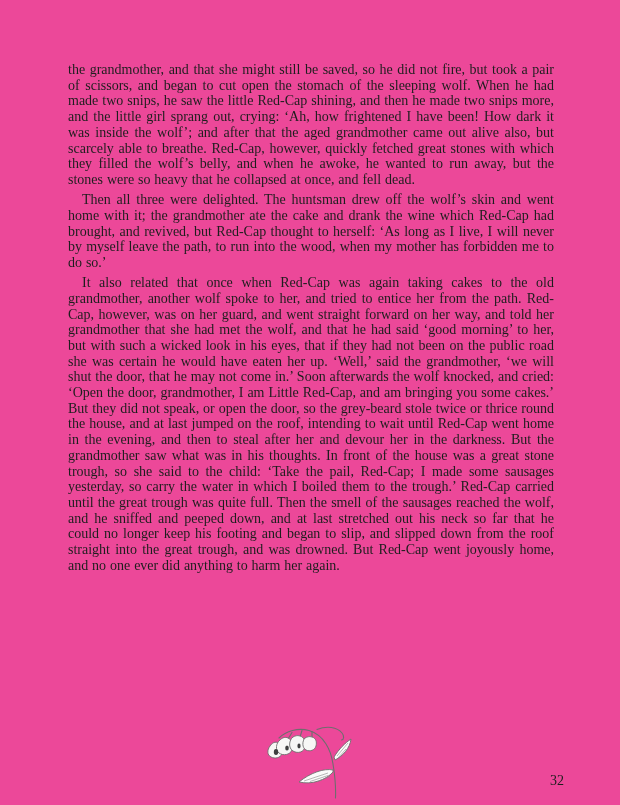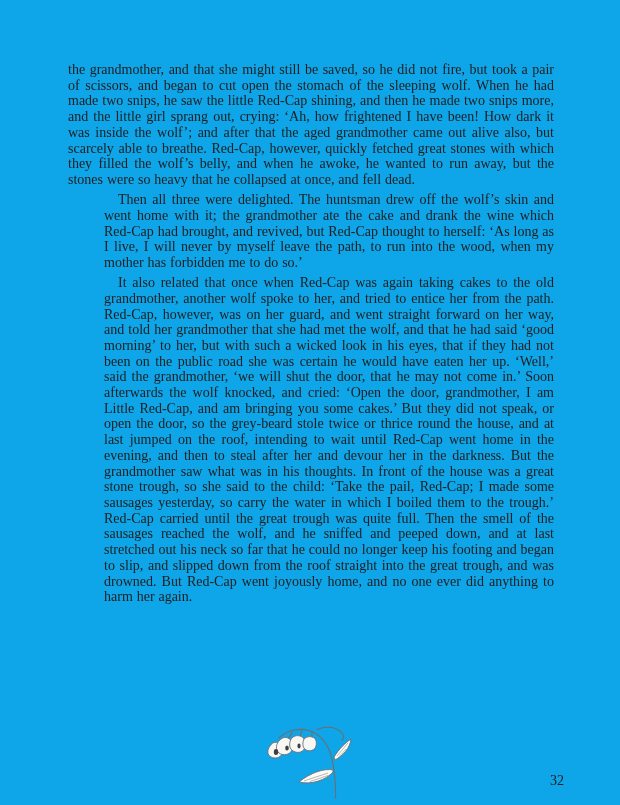--- a/index.html
+++ b/index.html
@@ -4,42 +4,41 @@
 <style>
   html, body {
     margin: 0;
     padding: 0;
     background: #ffffff;
   }
   .page {
     position: relative;
     width: 620px;
     height: 805px;
-    background: #0ea5e9;
+    background: #ec4899;
     font-family: "Liberation Serif", "DejaVu Serif", serif;
     color: #1e1e1e;
     overflow: hidden;
   }
   .text-block {
     position: absolute;
     left: 68px;
     top: 62px;
     width: 486px;
   }
   .text-block p {
     margin: 0;
     font-size: 14px;
     line-height: 15.7px;
     text-align: justify;
     word-spacing: 0.4px;
   }
   .text-block p + p {
     margin-top: 4.5px;
     text-indent: 14px;
-    margin-left: 36px;
   }
   .flower {
     position: absolute;
     left: 262px;
     top: 724px;
     width: 92px;
     height: 76px;
   }
   .page-number {
     position: absolute;

